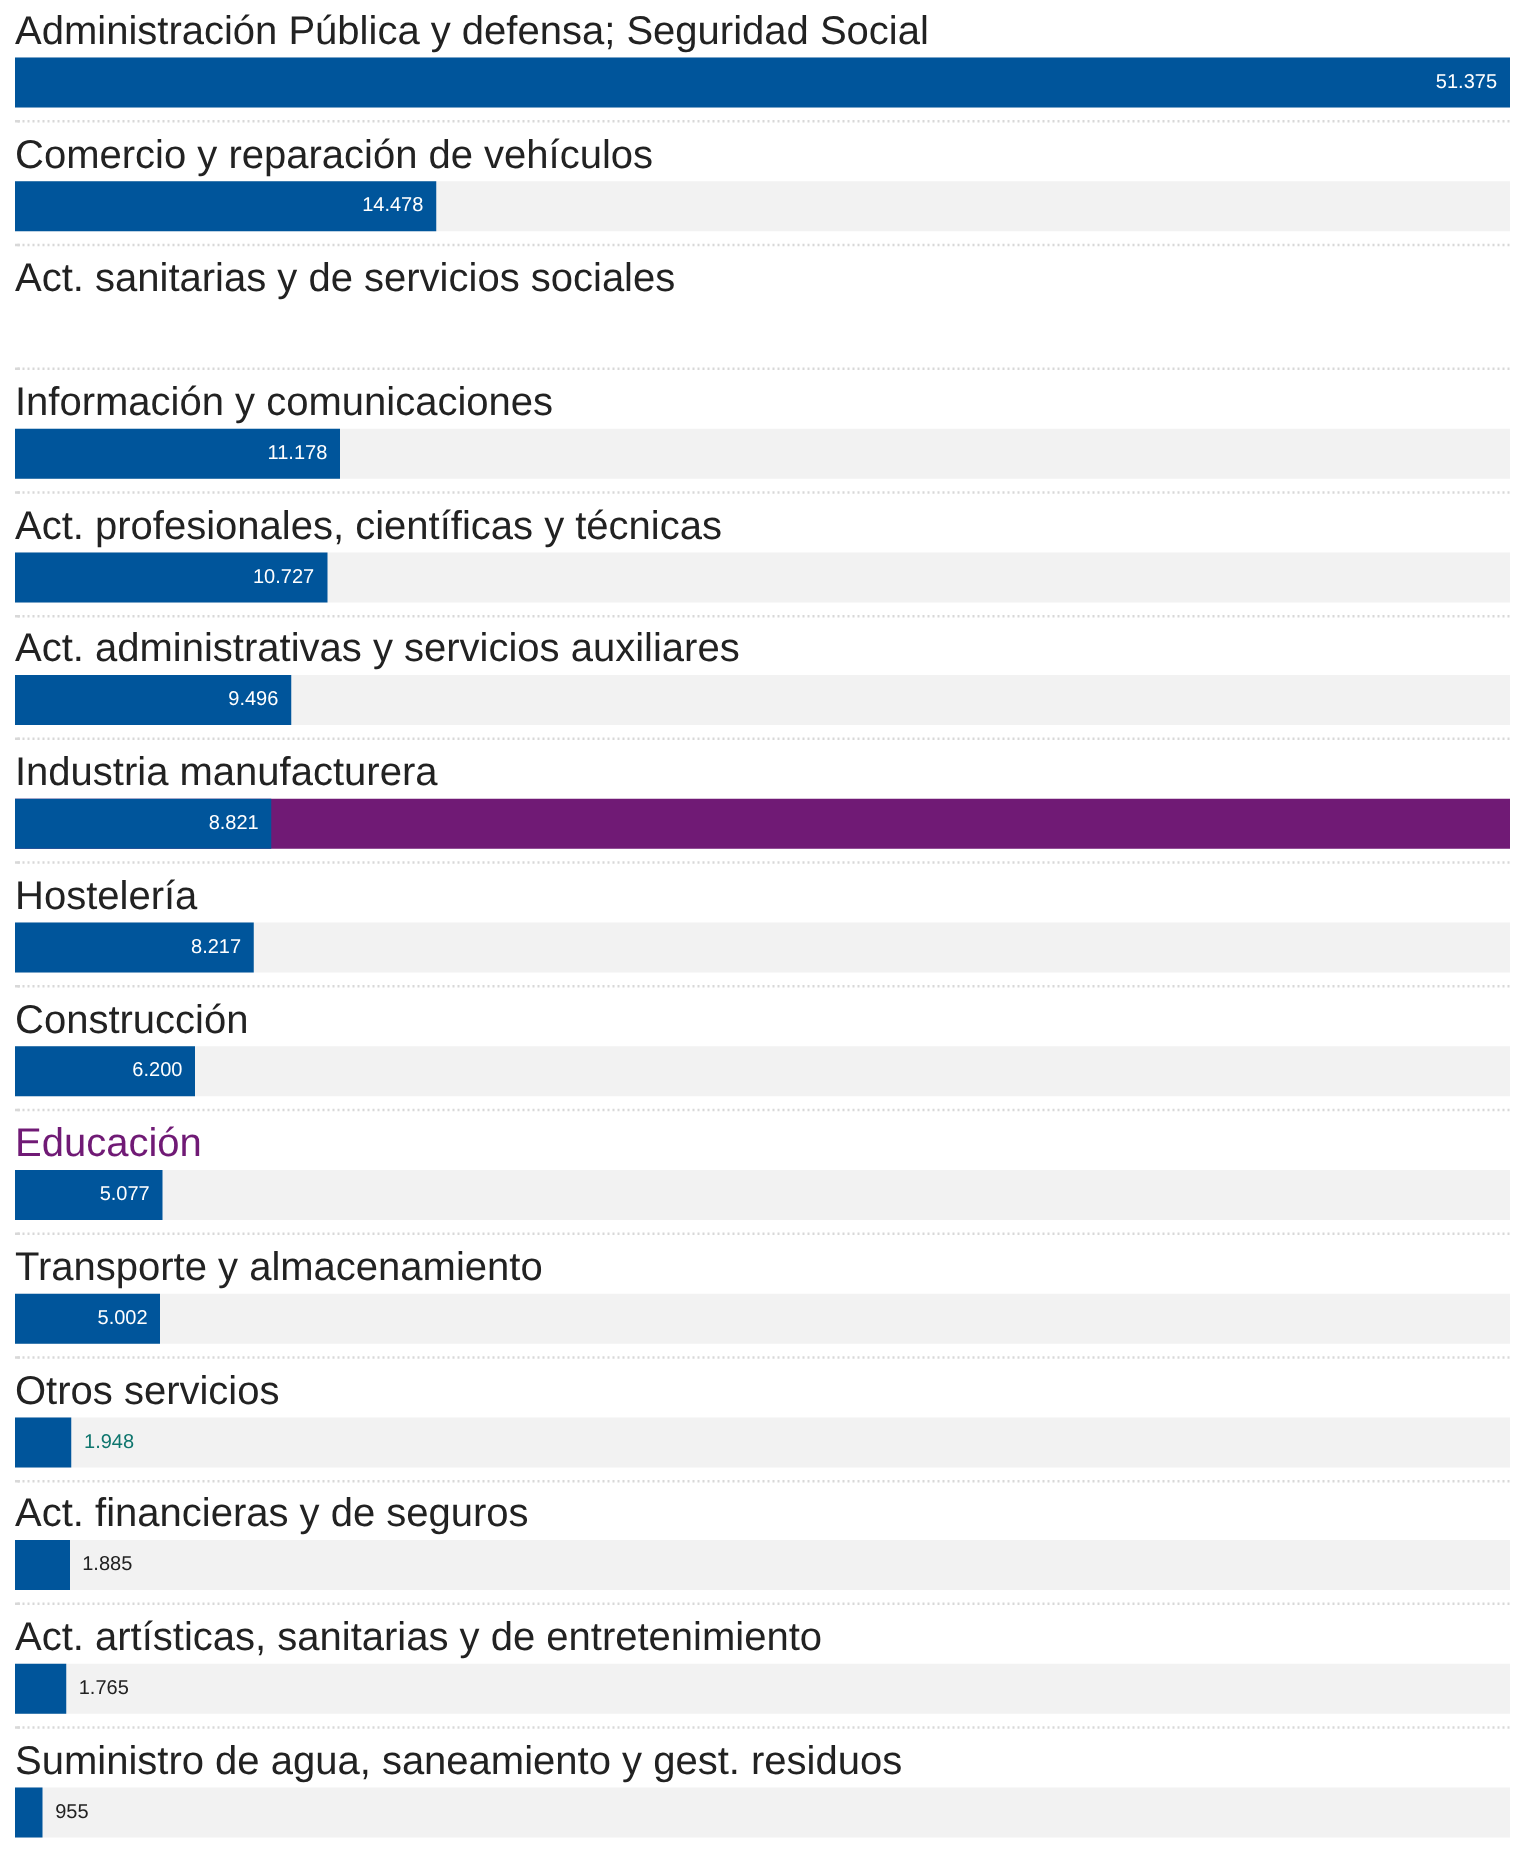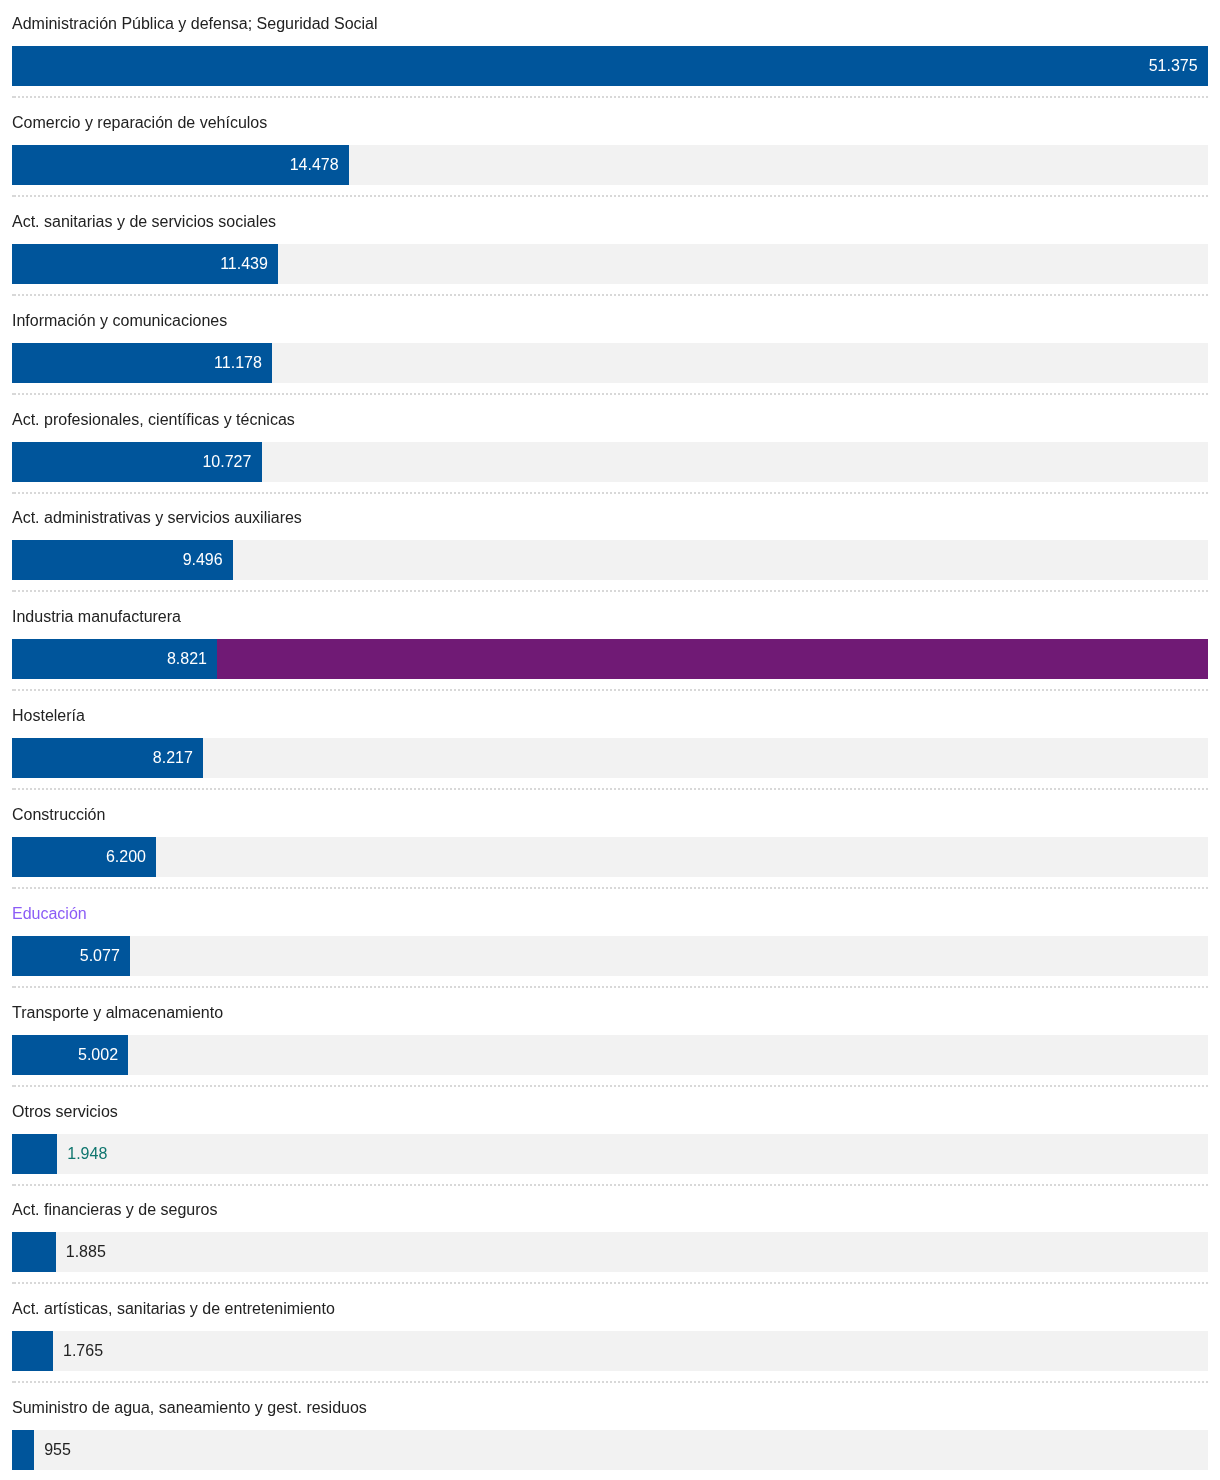--- a/index.html
+++ b/index.html
@@ -26,21 +26,21 @@
     top: 0;
     width: 1220px;
     height: 98.835px;
     
     transform: translateZ(0);
   }
   .row-label {
     position: absolute;
     left: 12px;
     top: 10px;
-    font-size: 16px;
+    font-size: 32px;
     line-height: 28px;
     color: #222222;
     white-space: nowrap;
     letter-spacing: 0px;
   }
   .track {
     position: absolute;
     left: 12px;
     top: 46px;
     width: 1196px;
@@ -97,24 +97,20 @@
     <div class="row" style="top:99px">
       <div class="row-label" style="color: rgb(34, 34, 34);">Comercio y reparación de vehículos</div>
       <div class="track" style="background: rgb(242, 242, 242);">
         <div class="bar" style="width: 337.05px; background: rgb(0, 85, 155);"></div>
         <div class="bar-value" style="right: 869.35px; color: rgb(255, 255, 255);">14.478</div>
       </div>
       <div class="sep"></div>
     </div>
     <div class="row" style="top:198px">
       <div class="row-label" style="color: rgb(34, 34, 34);">Act. sanitarias y de servicios sociales</div>
-      <div class="track" style="background: rgb(242, 242, 242);">
-        <div class="bar" style="width: 266.3px; background: rgb(0, 85, 155);"></div>
-        <div class="bar-value" style="right: 940.1px; color: rgb(255, 255, 255);">11.439</div>
-      </div>
       <div class="sep"></div>
     </div>
     <div class="row" style="top:297px">
       <div class="row-label" style="color: rgb(34, 34, 34);">Información y comunicaciones</div>
       <div class="track" style="background: rgb(242, 242, 242);">
         <div class="bar" style="width: 260.22px; background: rgb(0, 85, 155);"></div>
         <div class="bar-value" style="right: 946.18px; color: rgb(255, 255, 255);">11.178</div>
       </div>
       <div class="sep"></div>
     </div>
@@ -152,21 +148,21 @@
     </div>
     <div class="row" style="top:791px">
       <div class="row-label" style="color: rgb(34, 34, 34);">Construcción</div>
       <div class="track" style="background: rgb(242, 242, 242);">
         <div class="bar" style="width: 144.33px; background: rgb(0, 85, 155);"></div>
         <div class="bar-value" style="right: 1062.07px; color: rgb(255, 255, 255);">6.200</div>
       </div>
       <div class="sep"></div>
     </div>
     <div class="row" style="top:890px">
-      <div class="row-label" style="color: #8b5cf6;">Educación</div>
+      <div class="row-label" style="color: #701a75;">Educación</div>
       <div class="track" style="background: rgb(242, 242, 242);">
         <div class="bar" style="width: 118.19px; background: rgb(0, 85, 155);"></div>
         <div class="bar-value" style="right: 1088.21px; color: rgb(255, 255, 255);">5.077</div>
       </div>
       <div class="sep"></div>
     </div>
     <div class="row" style="top:989px">
       <div class="row-label" style="color: rgb(34, 34, 34);">Transporte y almacenamiento</div>
       <div class="track" style="background: rgb(242, 242, 242);">
         <div class="bar" style="width: 116.45px; background: rgb(0, 85, 155);"></div>

